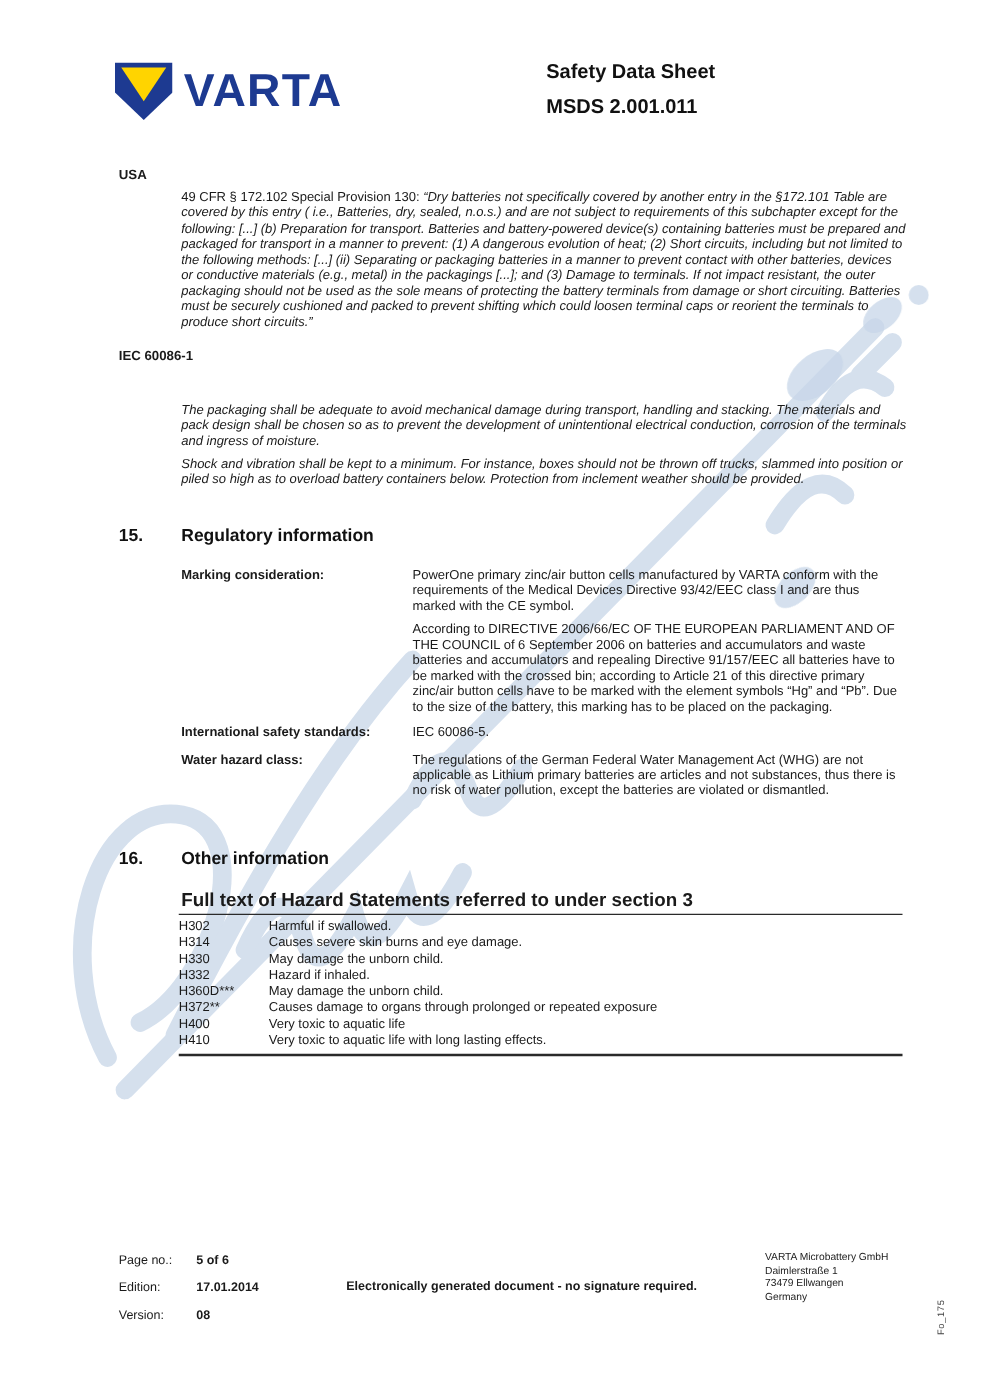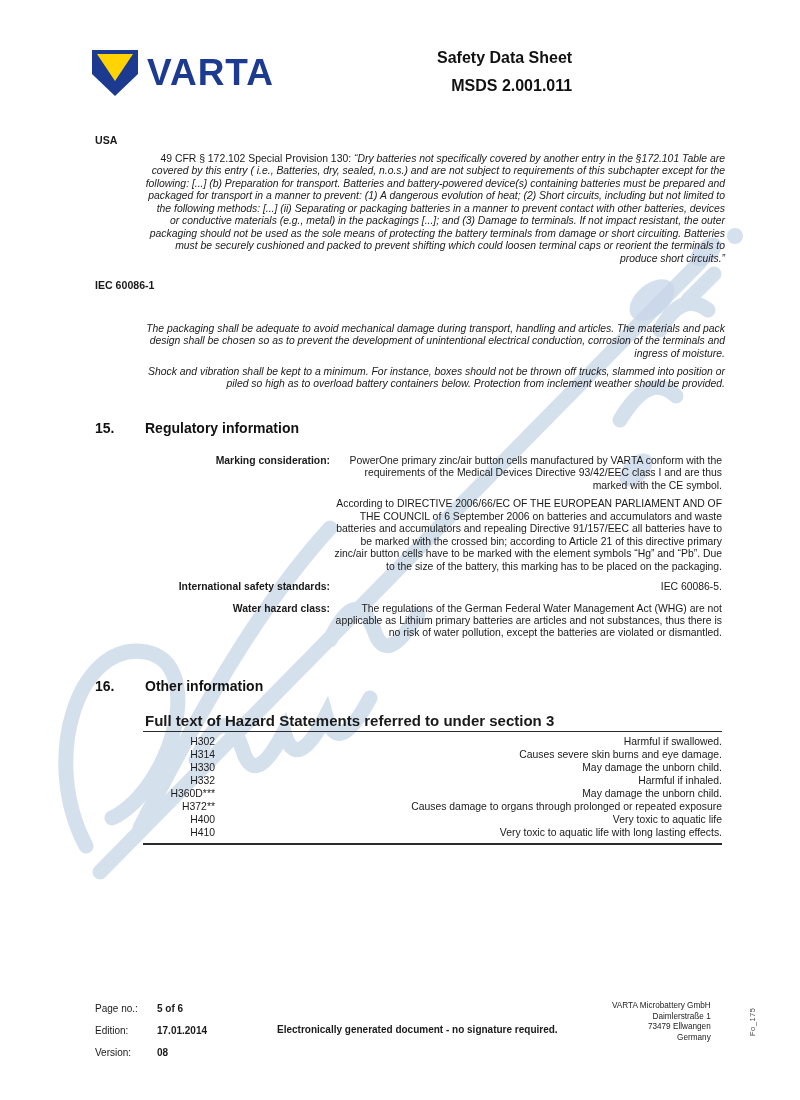--- a/index.html
+++ b/index.html
@@ -1,18 +1,18 @@
 <!DOCTYPE html>
 <html><head>
 <meta charset="utf-8">
 <style>
   html,body{margin:0;padding:0;background:#fff;}
   .page{
     position:relative;width:800px;height:1100px;background:#ffffff;
-    font-family:"Liberation Sans",sans-serif;color:#1a1a1a;overflow:hidden;text-align:right;
+    font-family:"Liberation Sans",sans-serif;color:#1a1a1a;overflow:hidden;
   }
   
   .watermark{position:absolute;left:0;top:0;width:800px;height:1100px;pointer-events:none;}
   
   .logo{position:absolute;left:92px;top:50px;display:flex;align-items:center;gap:9px;}
   .logo-mark{width:46px;height:46px;display:block;}
   .logo-text{font-size:37px;font-weight:800;color:#1d3a91;letter-spacing:1px;line-height:46px;}
   .doc-titles{position:absolute;left:437px;top:44px;font-size:16px;font-weight:bold;line-height:28px;color:#111;}
   
   .b{font-size:10.4px;line-height:12.45px;}
@@ -84,21 +84,21 @@
   </div>
   <div class="doc-titles">
     <div>Safety Data Sheet</div>
     <div>MSDS 2.001.011</div>
   </div>
 
   <div class="abs usa-head">USA</div>
   <p class="abs usa-para b"><span>49 CFR § 172.102 Special Provision 130: </span><span class="it">“Dry batteries not specifically covered by another entry in the §172.101 Table are covered by this entry ( i.e., Batteries, dry, sealed, n.o.s.) and are not subject to requirements of this subchapter except for the following: [...] (b) Preparation for transport. Batteries and battery-powered device(s) containing batteries must be prepared and packaged for transport in a manner to prevent: (1) A dangerous evolution of heat; (2) Short circuits, including but not limited to the following methods: [...] (ii) Separating or packaging batteries in a manner to prevent contact with other batteries, devices or conductive materials (e.g., metal) in the packagings [...]; and (3) Damage to terminals. If not impact resistant, the outer packaging should not be used as the sole means of protecting the battery terminals from damage or short circuiting. Batteries must be securely cushioned and packed to prevent shifting which could loosen terminal caps or reorient the terminals to produce short circuits.”</span></p>
 
   <div class="abs iec-head">IEC 60086-1</div>
-  <p class="abs iec-p1 b it">The packaging shall be adequate to avoid mechanical damage during transport, handling and articles. The materials and pack design shall be chosen so as to prevent the development of unintentional electrical conduction, corrosion of the terminals and ingress of moisture.</p>
+  <p class="abs iec-p1 b it">The packaging shall be adequate to avoid mechanical damage during transport, handling and stacking. The materials and pack design shall be chosen so as to prevent the development of unintentional electrical conduction, corrosion of the terminals and ingress of moisture.</p>
   <p class="abs iec-p2 b it">Shock and vibration shall be kept to a minimum. For instance, boxes should not be thrown off trucks, slammed into position or piled so high as to overload battery containers below. Protection from inclement weather should be provided.</p>
 
   <div class="abs sec-head s15-num">15.</div>
   <div class="abs sec-head s15-title">Regulatory information</div>
 
   <div class="abs s15-rows b">
     <div class="row">
       <div class="label">Marking consideration:</div>
       <div class="val">
         <p>PowerOne primary zinc/air button cells manufactured by VARTA conform with the requirements of the Medical Devices Directive 93/42/EEC class I and are thus marked with the CE symbol.</p>
@@ -127,21 +127,21 @@
     <div class="haz-row">
         <span>H314</span>
         <span>Causes severe skin burns and eye damage.</span>
       </div>
     <div class="haz-row">
         <span>H330</span>
         <span>May damage the unborn child.</span>
       </div>
     <div class="haz-row">
         <span>H332</span>
-        <span>Harmful if inhaled.</span>
+        <span>Hazard if inhaled.</span>
       </div>
     <div class="haz-row">
         <span>H360D***</span>
         <span>May damage the unborn child.</span>
       </div>
     <div class="haz-row">
         <span>H372**</span>
         <span>Causes damage to organs through prolonged or repeated exposure</span>
       </div>
     <div class="haz-row">

